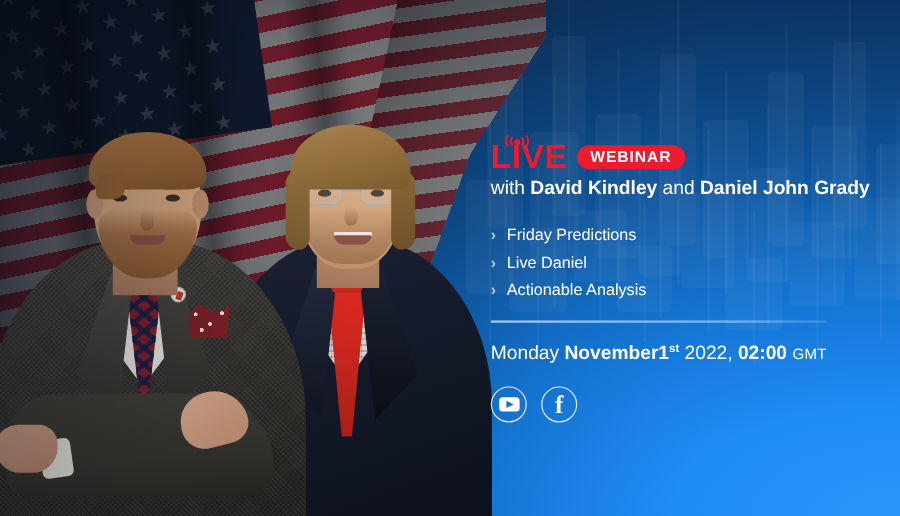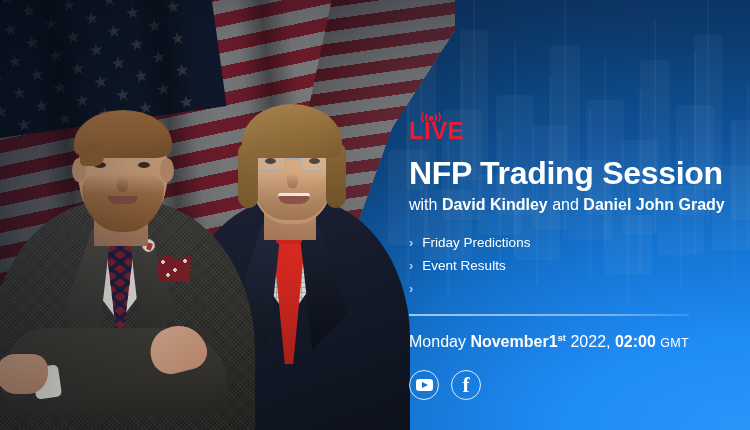--- a/index.html
+++ b/index.html
@@ -352,21 +352,21 @@
     color:#ffffff;
   }
 
   .live-row { display:flex; align-items:center; gap:8px; height:26px; }
   .live-block { position:relative; display:flex; align-items:flex-end; }
   .signal-icon {
     position:absolute; left:11px; top:-9px;
     width:22px; height:11px;
   }
   .live-text {
-    font-size:24px; font-weight:bold; letter-spacing:0.4px;
+    font-size:28px; font-weight:bold; letter-spacing:0.4px;
     color:#ec1c2e; line-height:22px;
     font-family:"Liberation Sans", sans-serif;
   }
   .webinar-pill {
     background:#ec1c2e; color:#fff;
     font-size:13px; font-weight:bold; letter-spacing:0.8px;
     padding:3px 11px 4px; border-radius:12px; line-height:13px;
   }
 
   .title {
@@ -640,42 +640,43 @@
       <div class="live-block">
         <svg class="signal-icon" viewBox="0 0 22 11">
           <circle cx="11" cy="7.5" r="2.4" fill="#ec1c2e"></circle>
           <path d="M6.6 9.6 A5.2 5.2 0 0 1 6.6 4.0" stroke="#ec1c2e" stroke-width="1.8" fill="none" stroke-linecap="round"></path>
           <path d="M15.4 9.6 A5.2 5.2 0 0 0 15.4 4.0" stroke="#ec1c2e" stroke-width="1.8" fill="none" stroke-linecap="round"></path>
           <path d="M3.0 10.4 A8.6 8.6 0 0 1 3.0 2.2" stroke="#ec1c2e" stroke-width="1.6" fill="none" stroke-linecap="round"></path>
           <path d="M19.0 10.4 A8.6 8.6 0 0 0 19.0 2.2" stroke="#ec1c2e" stroke-width="1.6" fill="none" stroke-linecap="round"></path>
         </svg>
         <span class="live-text">LIVE</span>
       </div>
-    </div>
-
-    <div class="title">NFP Trading Session</div>
+      <span class="webinar-pill">WEBINAR</span>
+    </div>
+
 
     <div class="subtitle">
       <span>with</span>
       <b>David Kindley</b>
       <span>and</span>
       <b>Daniel John Grady</b>
     </div>
 
     <div class="bullets" id="bullets">
         <div class="bullet">
           <span class="chev">›</span>
           <span>Friday Predictions</span>
         </div>
         <div class="bullet">
           <span class="chev">›</span>
-          <span>Event Results</span>
+          <span>Live Daniel</span>
         </div>
         <div class="bullet">
           <span class="chev">›</span>
+          <span>Actionable Analysis</span>
         </div>
       </div>
 
     <div class="divider"></div>
 
     <div class="datetime">
       <span>Monday</span>
       <b>November</b><b>1</b><sup>st</sup>
       <span>2022</span><span>,</span>
       <b>02:00</b>

